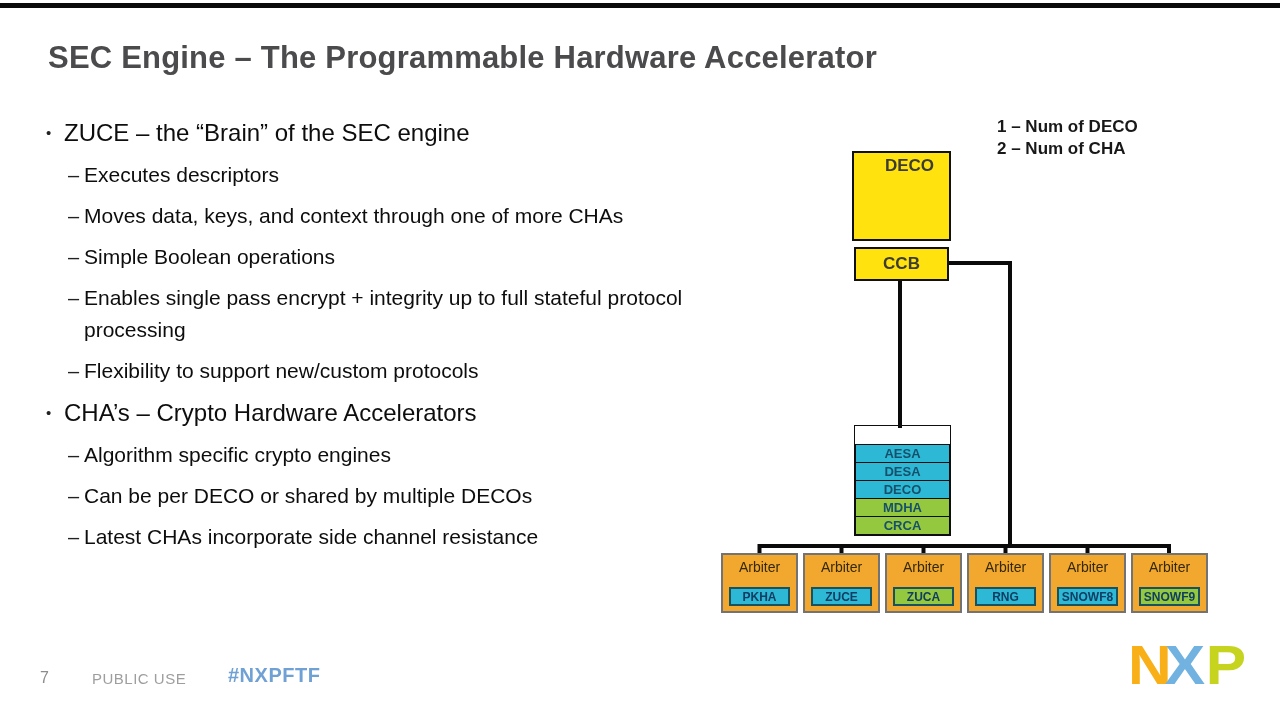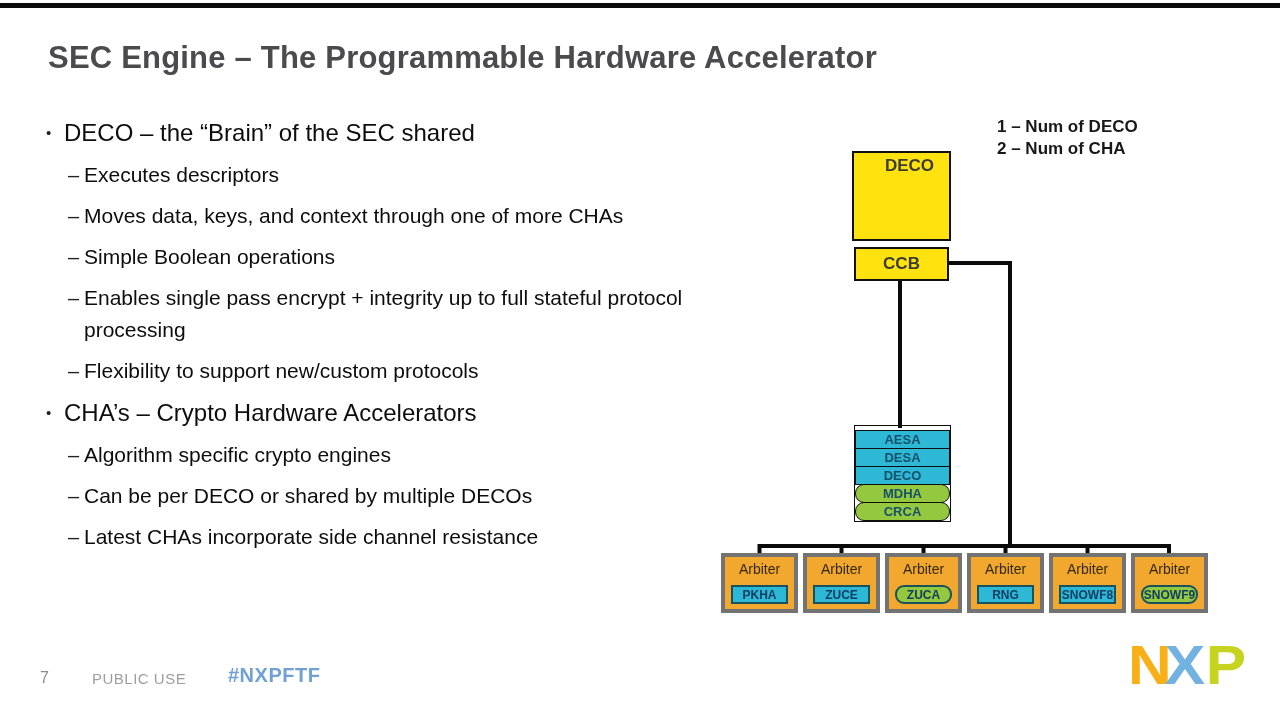--- a/index.html
+++ b/index.html
@@ -49,29 +49,29 @@
   .kf-head{font-size:17px;color:#3a3a3c;line-height:21px;}
   .kf-item{font-size:17px;font-weight:bold;color:#181818;line-height:22px;}
 
   
   .cha-stack{position:absolute;left:854px;top:425px;width:95px;border:1px solid #0e0e0e;}
   .cha-row{
     box-sizing:border-box;height:19px;border:1px solid #0e0e0e;margin-top:-1px;
     display:flex;align-items:center;justify-content:center;
     font-size:13px;font-weight:bold;color:#17506b;
   }
-  .cha-row:first-child{margin-top:4px;}
+  .cha-row:first-child{margin-top:18px;}
   .c-cyan{background:var(--cyan);}
-  .c-green{background:var(--green);border-radius:9px;}
+  .c-green{background:var(--green);}
 
   
   .arbiters{position:absolute;left:721px;top:553px;display:flex;gap:5px;}
   .arbiter{
     box-sizing:border-box;width:77px;height:60px;position:relative;
-    background:var(--orange);border:4px solid #737373;
+    background:var(--orange);border:2px solid #737373;
   }
   .arb-label{display:block;text-align:center;font-size:14px;color:#33290a;margin-top:4px;}
   .arb-inner{
     position:absolute;left:6px;right:6px;bottom:5px;height:19px;
     box-sizing:border-box;border:2px solid #17525e;
     display:flex;align-items:center;justify-content:center;
     font-size:12px;font-weight:bold;color:#103e63;margin-top:30px;
   }
 
   
@@ -86,21 +86,21 @@
 </head>
 <body style="--yellow: #ffe20e; --cyan: #2db8d6; --green: #94c83e; --orange: #f2a72e;">
 
 <div class="topbar"></div>
 
 <div class="title">SEC Engine – The Programmable Hardware Accelerator</div>
 
 <div class="bullets" id="bullets">
   <div class="bullet-item b1">
     <span class="marker">•</span>
-    <span class="btext">DECO – the “Brain” of the SEC shared</span>
+    <span class="btext">ZUCE – the “Brain” of the SEC engine</span>
   </div>
 
   <div class="bullet-item b2">
     <span class="marker">–</span>
     <span class="btext">Executes descriptors</span>
   </div>
 
   <div class="bullet-item b2">
     <span class="marker">–</span>
     <span class="btext">Moves data, keys, and context through one of more CHAs</span>

